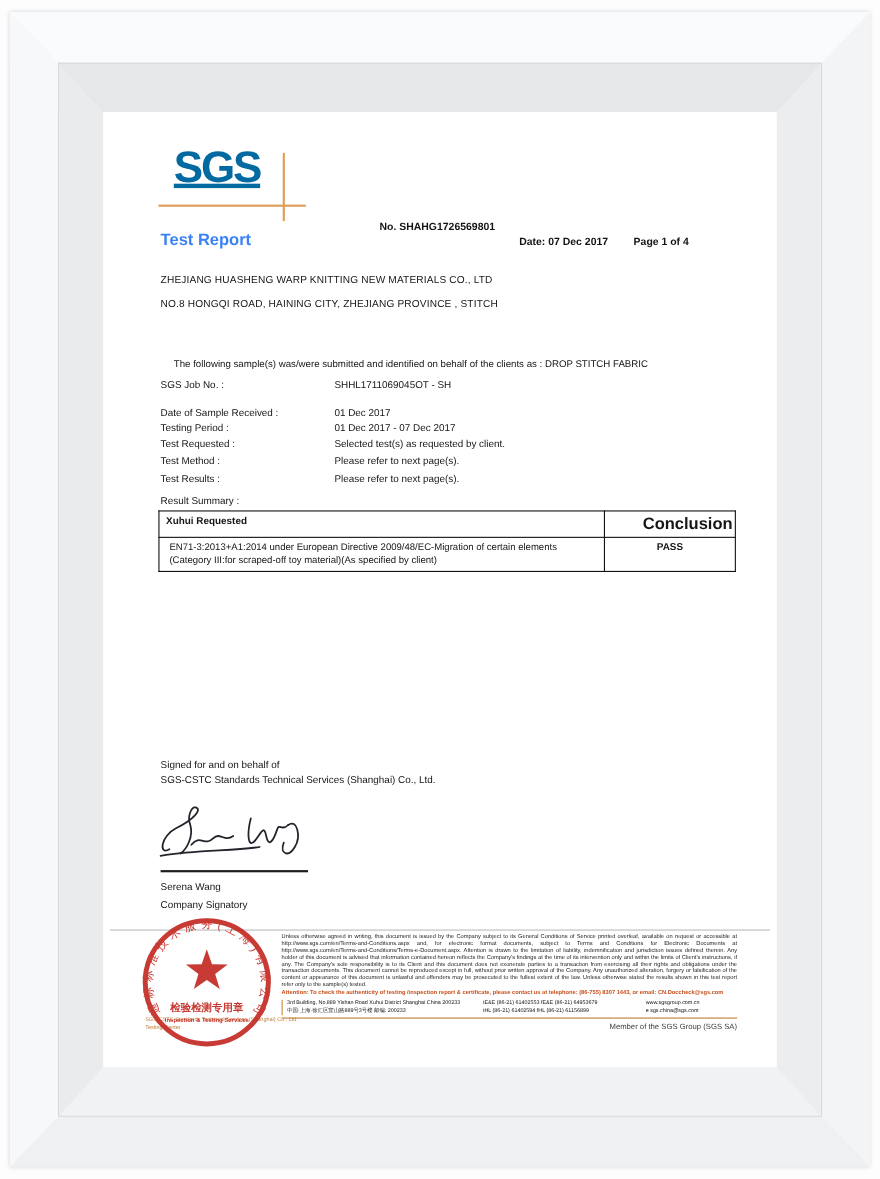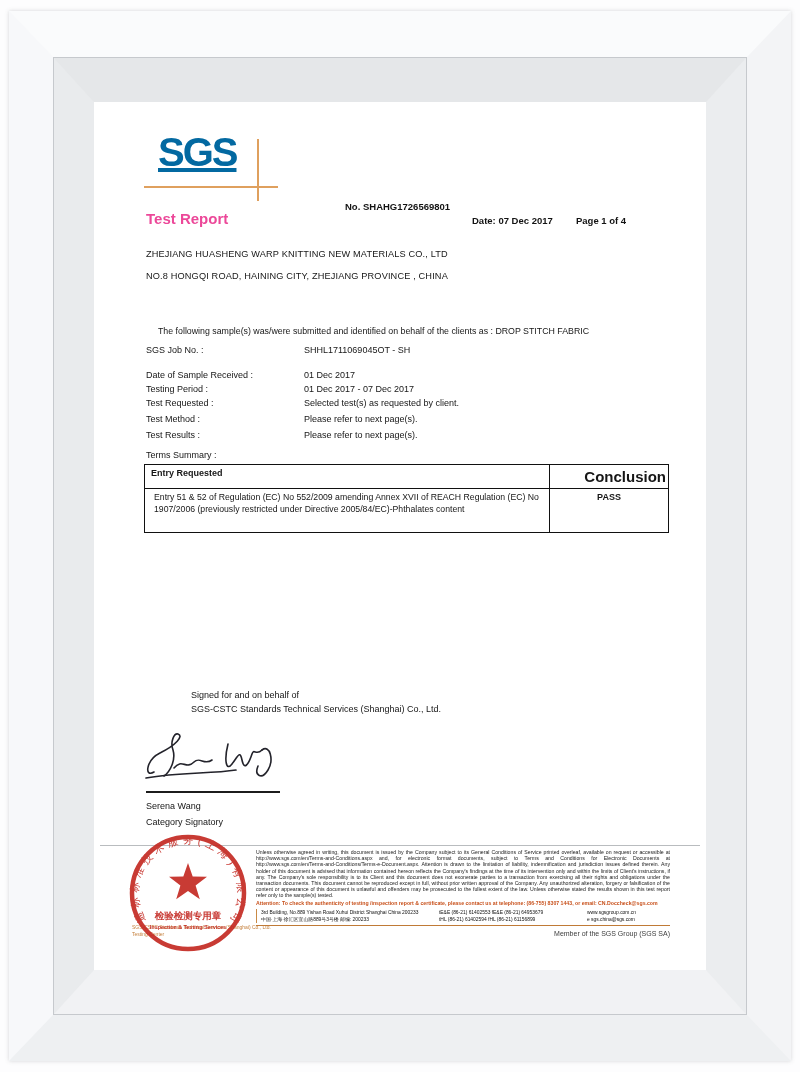--- a/index.html
+++ b/index.html
@@ -10,21 +10,21 @@
   .frame-lip{width:100%;height:100%;box-sizing:border-box;border:1px solid #c6c9cd;}
   .mat{width:100%;height:100%;box-sizing:border-box;border-style:solid;border-width:44px 40px;
     border-color:#e5e7e9 #ebedef #f1f2f4 #e9ebed;background:#ffffff;}
   .page{position:relative;width:100%;height:100%;background:#fff;color:#161616;}
   .abs{position:absolute;}
   
   .logo-text{font-size:40px;font-weight:bold;color:#0369a1;letter-spacing:-2px;line-height:1;text-decoration:underline;}
   .logo-hline{background:#dfa05e;height:2px;width:134px;}
   .logo-vline{background:#dfa05e;width:2px;height:62px;}
   
-  .doc-title{font-size:15px;font-weight:bold;color:#ec4899;}
+  .doc-title{font-size:15px;font-weight:bold;color:#3b82f6;}
   .hdr-meta{font-size:9.5px;font-weight:bold;color:#131313;}
   
   .client-line{font-size:9.2px;line-height:22px;letter-spacing:.15px;white-space:nowrap;}
   .sample-line{font-size:8.8px;white-space:nowrap;}
   .detail-label{font-size:9px;}
   .detail-value{font-size:9px;}
   .rs-label{font-size:9px;}
   
   table.result{border-collapse:collapse;width:524px;table-layout:fixed;}
   table.result td,table.result th{border:1px solid #111;vertical-align:top;box-sizing:border-box;}
@@ -63,21 +63,21 @@
           <div class="abs logo-hline" style="left:50px;top:84px;"></div>
           <div class="abs logo-vline" style="left:163px;top:37px;"></div>
 
           <div class="abs doc-title" style="left:52px;top:108px;">Test Report</div>
           <div class="abs hdr-meta" style="left:215px;top:99px;padding-left:36px;">No. SHAHG1726569801</div>
           <div class="abs hdr-meta" style="left:378px;top:113px;">Date: 07 Dec 2017</div>
           <div class="abs hdr-meta" style="left:482px;top:113px;">Page 1 of 4</div>
 
           <div class="abs" style="left:52px;top:141px;">
             <div class="client-line">ZHEJIANG HUASHENG WARP KNITTING NEW MATERIALS CO., LTD</div>
-            <div class="client-line">NO.8 HONGQI ROAD, HAINING CITY, ZHEJIANG PROVINCE , CHINA</div>
+            <div class="client-line">NO.8 HONGQI ROAD, HAINING CITY, ZHEJIANG PROVINCE , STITCH</div>
           </div>
 
           <div class="abs sample-line" style="left:52px;top:224px;margin-left:12px;">The following sample(s) was/were submitted and identified on behalf of the clients as : DROP STITCH FABRIC</div>
 
           <div class="abs detail-label" style="left:52px;top:243px;">SGS Job No. :</div>
           <div class="abs detail-value" style="left:210px;top:243px;">SHHL1711069045OT - SH</div>
 
           <div class="abs detail-label" style="left:52px;top:268px;">Date of Sample Received :</div>
           <div class="abs detail-value" style="left:210px;top:268px;">01 Dec 2017</div>
 
@@ -86,55 +86,55 @@
 
           <div class="abs detail-label" style="left:52px;top:296px;text-align:right;">Test Requested :</div>
           <div class="abs detail-value" style="left:210px;top:296px;">Selected test(s) as requested by client.</div>
 
           <div class="abs detail-label" style="left:52px;top:312px;">Test Method :</div>
           <div class="abs detail-value" style="left:210px;top:312px;">Please refer to next page(s).</div>
 
           <div class="abs detail-label" style="left:52px;top:328px;">Test Results :</div>
           <div class="abs detail-value" style="left:210px;top:328px;">Please refer to next page(s).</div>
 
-          <div class="abs rs-label" style="left:52px;top:348px;">Terms Summary :</div>
+          <div class="abs rs-label" style="left:52px;top:348px;">Result Summary :</div>
 
           <table class="result abs" style="left:50px;top:362px;">
             <thead>
               <tr>
-                <th class="col-test">Entry Requested</th>
+                <th class="col-test">Xuhui Requested</th>
                 <th class="col-conc">Conclusion</th>
               </tr>
             </thead>
             <tbody>
               <tr>
-                <td class="cell-test" style="height:44px;">Entry 51 &amp; 52 of Regulation (EC) No 552/2009 amending Annex XVII of REACH Regulation (EC) No 1907/2006 (previously restricted under Directive 2005/84/EC)-Phthalates content</td>
+                <td class="cell-test">EN71-3:2013+A1:2014 under European Directive 2009/48/EC-Migration of certain elements (Category III:for scraped-off toy material)(As specified by client)</td>
                 <td class="cell-conc">PASS</td>
               </tr>
             </tbody>
           </table>
 
-          <div class="abs" style="left:52px;top:586px;margin-left:45px;">
+          <div class="abs" style="left:52px;top:586px;">
             <div class="sig-text">Signed for and on behalf of</div>
             <div class="sig-text">SGS-CSTC Standards Technical Services (Shanghai) Co., Ltd.</div>
           </div>
 
           <svg class="abs" style="left:46px;top:618px;" width="190" height="72" viewBox="0 0 190 72">
             <g fill="none" stroke="#23232b" stroke-width="1.6" stroke-linecap="round">
               <path d="M14,52 C4,58 6,40 20,33 C36,25 44,16 38,14 C34,13 30,22 33,30 C36,40 30,52 24,56"></path>
               <path d="M34,48 C42,38 46,50 54,42 C60,36 64,46 72,40"></path>
               <path d="M88,24 C84,40 86,52 92,44 C98,36 100,30 102,40 C104,50 108,46 112,34 C114,28 116,36 122,30"></path>
               <path d="M122,30 C130,24 134,40 128,50 C122,60 114,56 118,46"></path>
               <path d="M6,58 C40,52 70,54 96,50"></path>
             </g>
           </svg>
 
           <div class="abs sig-line" style="left:52px;top:689px;"></div>
           <div class="abs sig-text" style="left:52px;top:697px;">Serena Wang</div>
-          <div class="abs sig-text" style="left:52px;top:713px;">Category Signatory</div>
+          <div class="abs sig-text" style="left:52px;top:713px;">Company Signatory</div>
 
           <div class="abs footer-topline" style="left:6px;right:6px;top:743px;"></div>
 
           <div class="abs substamp" style="left:38px;top:822px;width:170px;overflow:hidden;">
             <div>SGS-CSTC Standards Technical Services (Shanghai) Co., Ltd.</div>
             <div>Testing Center</div>
           </div>
 
           <svg class="abs stamp-svg" style="left:26px;top:723px;" width="136" height="136" viewBox="0 0 136 136">
             <g opacity="0.9">

